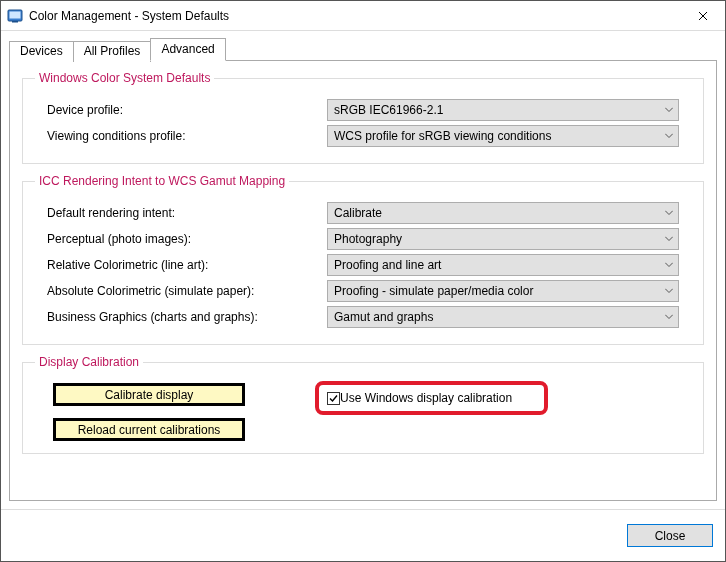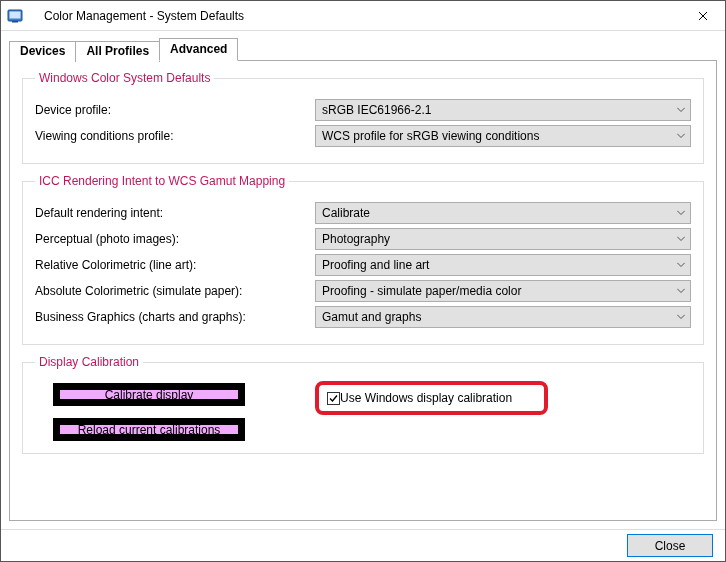--- a/index.html
+++ b/index.html
@@ -17,21 +17,20 @@
     display: flex;
     flex-direction: column;
     background: #fff;
   }
   .titlebar {
     height: 30px;
     display: flex;
     align-items: center;
     border-bottom: 1px solid #ddd;
     padding: 0 0 0 6px;
-    gap: 15px;
   }
   .titlebar-icon {
     width: 16px; height: 16px;
     margin-right: 6px;
     display: inline-flex;
   }
   .titlebar-title { flex: 1; }
   .titlebar-close {
     width: 44px; height: 29px;
     display: flex; align-items: center; justify-content: center;
@@ -54,21 +53,20 @@
   }
   .tab {
     padding: 3px 10px 4px 10px;
     border: 1px solid #aaa;
     border-bottom: none;
     background: #fff;
     margin-right: -1px;
     position: relative;
     top: 1px;
     color: #000;
-    font-weight: bold;
   }
   .tab.inactive {
     background: #fff;
     top: 2px;
     padding-top: 2px;
   }
   .tab.active {
     background: #fff;
     z-index: 3;
     border-bottom: 1px solid #fff;
@@ -91,21 +89,21 @@
   }
   fieldset.group > legend {
     padding: 0 4px;
     font-size: 12px;
     color: #be185d;
   }
 
   .row {
     display: flex;
     align-items: center;
-    margin: 4px 0;
+    margin: 4px 12px;
   }
   .row .label {
     width: 280px;
   }
   .row .dropdown {
     flex: 1;
   }
 
   .dropdown {
     position: relative;
@@ -132,22 +130,22 @@
   }
   .calib-buttons {
     width: 210px;
     display: flex;
     flex-direction: column;
     gap: 12px;
     padding: 4px 0 0 18px;
   }
   .btn {
     height: 23px;
-    border: 7px solid #000000;
-    background: #f0abfc;
+    border: 3px solid #000000;
+    background: #fef9c3;
     display: flex;
     align-items: center;
     justify-content: center;
     cursor: default;
     padding: 0 10px;
   }
 
   .highlight-box {
     border: 4px solid #e11b2c;
     border-radius: 8px;
@@ -162,21 +160,21 @@
   }
   .chk-box {
     width: 13px; height: 13px;
     border: 1px solid #333;
     display: flex; align-items: center; justify-content: center;
     background: #fff;
   }
   .chk-box svg { display:block; }
 
   .footer {
-    height: 32px;
+    height: 52px;
     border-top: 1px solid #ddd;
     display: flex;
     align-items: center;
     justify-content: flex-end;
     padding: 0 12px;
   }
   .footer .btn {
     width: 86px;
     border: 1px solid #0078d7;
     background: #e1e1e1;

